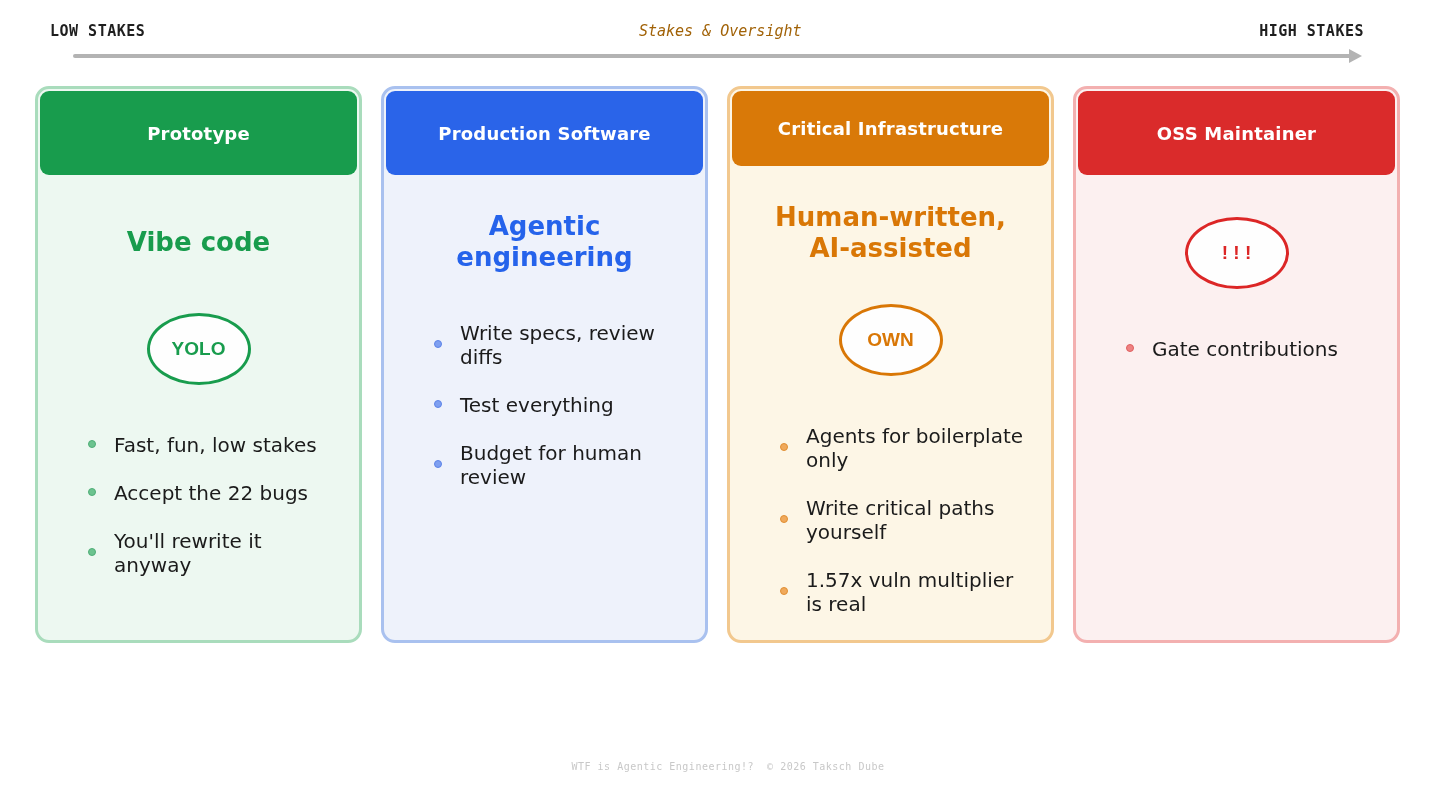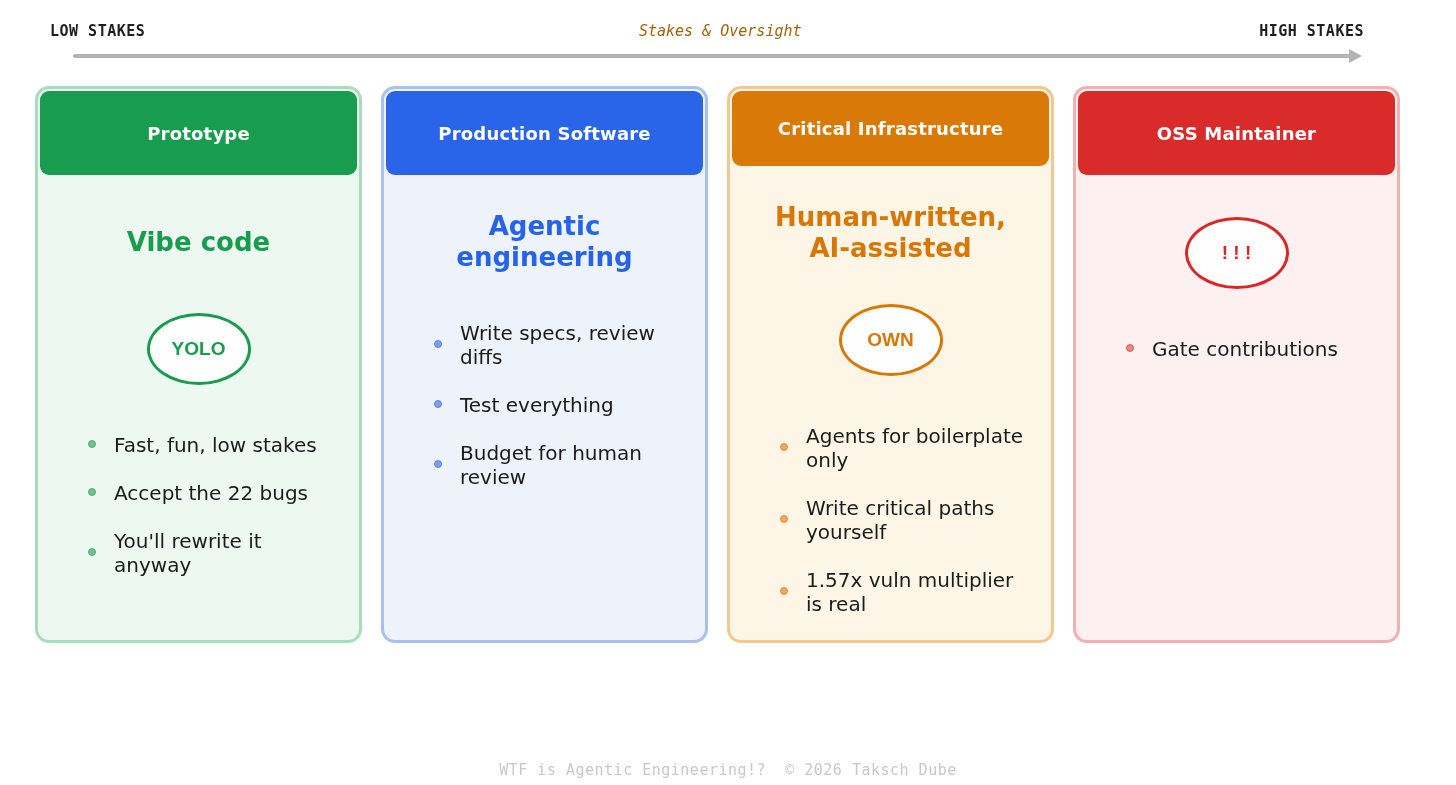--- a/index.html
+++ b/index.html
@@ -102,21 +102,21 @@
     margin-top: -2px;
     flex-shrink: 0;
   }
   .bullet-text { font-size: 20px; color: #1b1b1b; }
 
   
   .footer {
     margin-top: 118px;
     text-align: center;
     font-family: "DejaVu Sans Mono", monospace;
-    font-size: 15px;
+    font-size: 10px;
     color: #c8c8c8;
     white-space: pre;
     letter-spacing: 0.5px;
   }
 </style>
 </head>
 <body>
 
 <div class="page">
 

